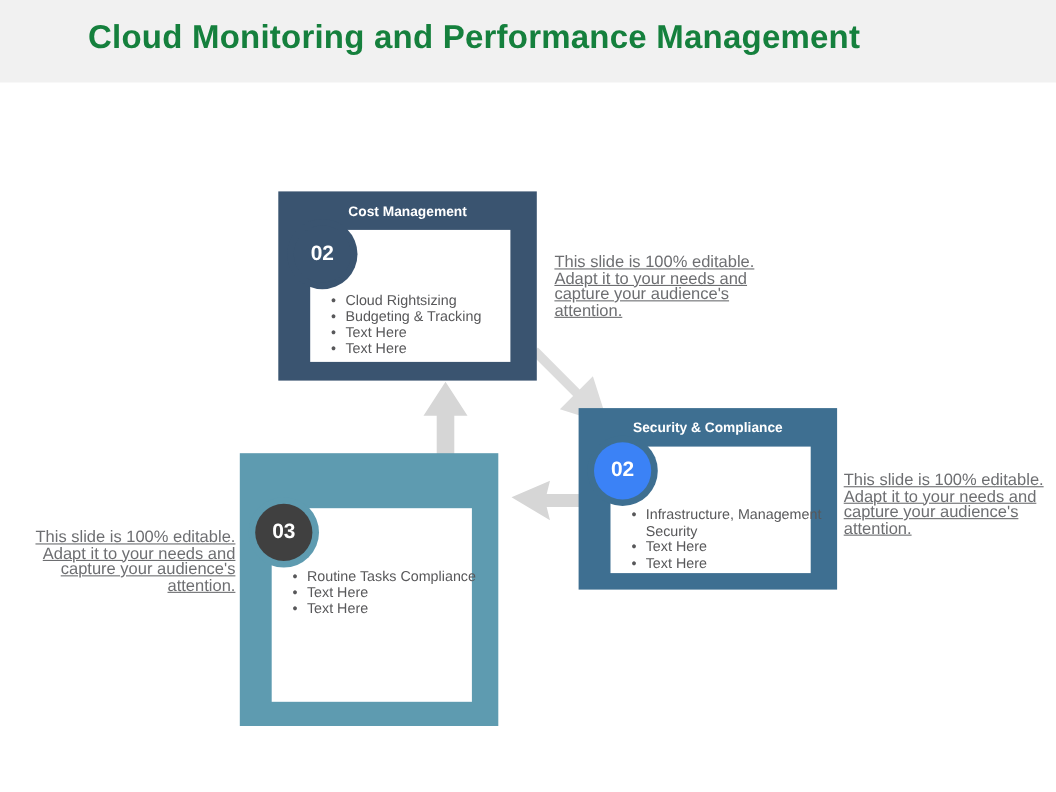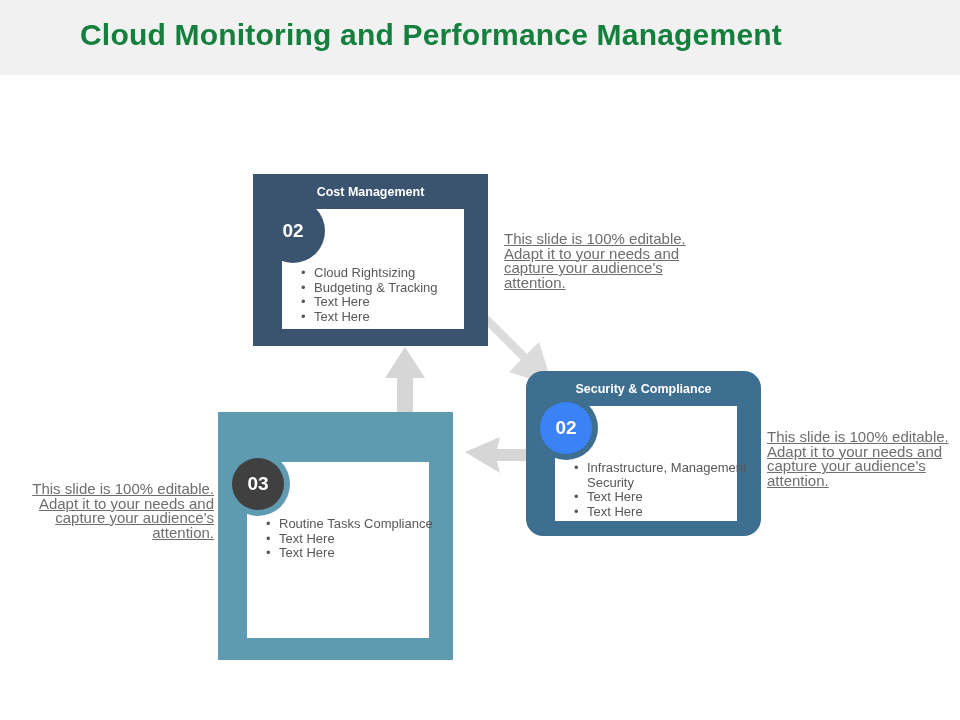--- a/index.html
+++ b/index.html
@@ -131,21 +131,20 @@
   }
   #card-01 .bullets { left: 48px; top: 92px; }
 
   
   #card-02 {
     left: 526px;
     top: 296px;
     width: 235px;
     height: 165px;
     background: #3e6f91;
-    border-radius: 17px;
   }
   #card-02 .card-title { top: 11px; }
   #card-02 .card-inner {
     left: 29px;
     top: 35px;
     width: 182px;
     height: 115px;
   }
   #card-02 .badge {
     left: 14px;

